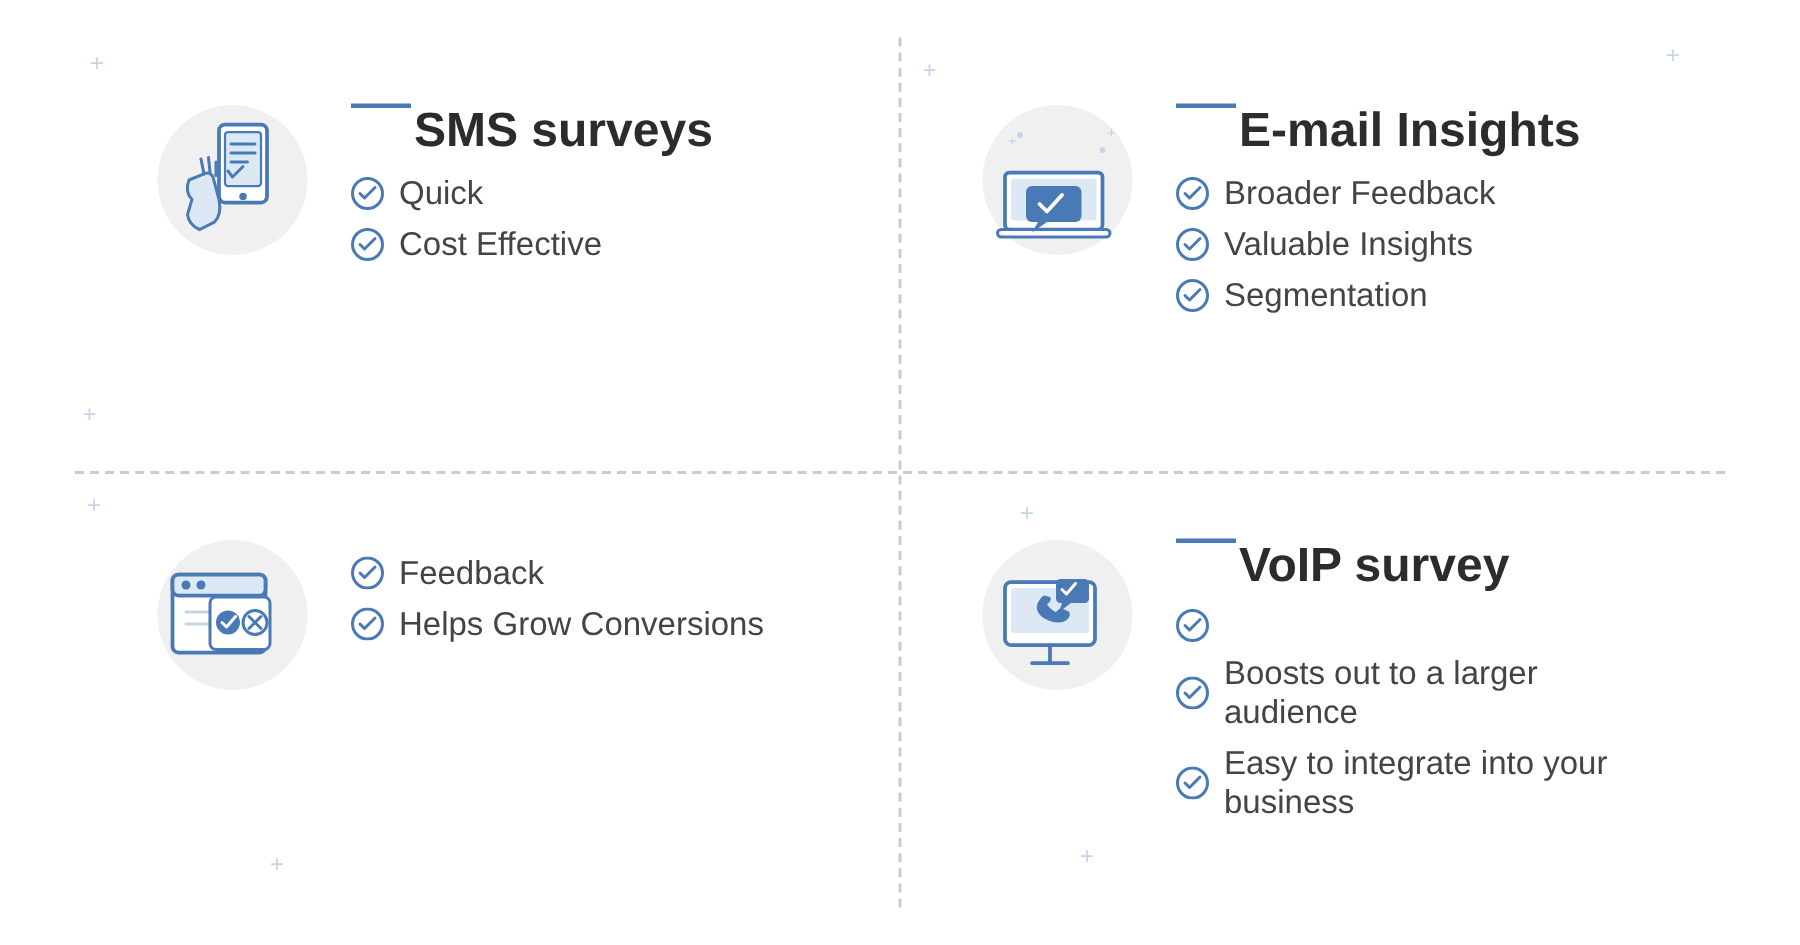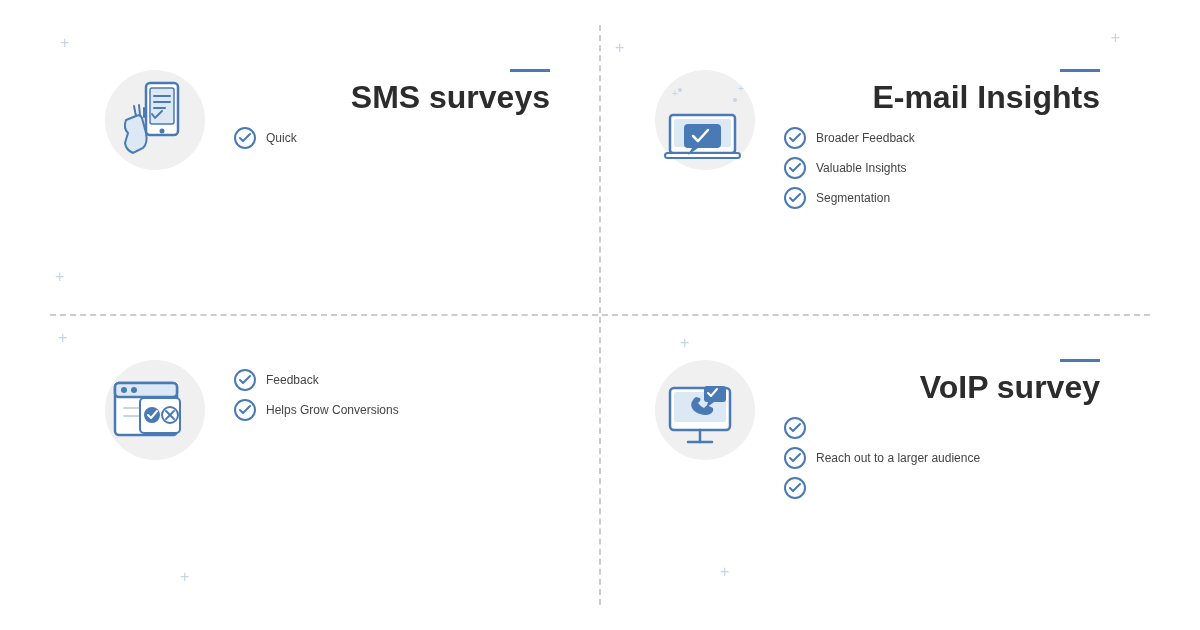--- a/index.html
+++ b/index.html
@@ -91,24 +91,23 @@
       line-height: 1;
     }
 
     .content {
       flex: 1;
       padding-top: 4px;
     }
 
     .card-title-bar {
       display: flex;
-      flex-direction: column;
+      flex-direction: row;
       gap: 2px;
       margin-bottom: 12px;
-      align-items: flex-end;
     }
 
     .title-line {
       width: 40px;
       height: 3px;
       background: #4a7ab5;
       margin-bottom: 6px;
     }
 
     .card-title {
@@ -123,21 +122,21 @@
       display: flex;
       flex-direction: column;
       gap: 8px;
       margin-top: 10px;
     }
 
     .feature-item {
       display: flex;
       align-items: center;
       gap: 10px;
-      font-size: 12px;
+      font-size: 22px;
       color: #444;
     }
 
     .check-icon {
       flex-shrink: 0;
       width: 22px;
       height: 22px;
     }
 
     
@@ -187,20 +186,27 @@
         <div class="card-title">SMS surveys</div>
       </div>
       <ul class="feature-list">
         <li class="feature-item">
           <svg class="check-icon" viewBox="0 0 22 22" fill="none" xmlns="http://www.w3.org/2000/svg">
             <circle cx="11" cy="11" r="10" stroke="#4a7ab5" stroke-width="2"></circle>
             <polyline points="6,11 9,14 16,7" stroke="#4a7ab5" stroke-width="2" fill="none" stroke-linecap="round" stroke-linejoin="round"></polyline>
           </svg>
           <span>Quick</span>
         </li>
+        <li class="feature-item">
+          <svg class="check-icon" viewBox="0 0 22 22" fill="none">
+            <circle cx="11" cy="11" r="10" stroke="#4a7ab5" stroke-width="2"></circle>
+            <polyline points="6,11 9,14 16,7" stroke="#4a7ab5" stroke-width="2" fill="none" stroke-linecap="round" stroke-linejoin="round"></polyline>
+          </svg>
+          <span>Cost Effective</span>
+        </li>
       </ul>
     </div>
   </div>
 
   <div class="card card-2">
     <span class="plus plus-1">+</span>
     <span class="plus plus-2">+</span>
     <div class="icon-area">
       <div class="icon-bg"></div>
       <svg width="90" height="80" viewBox="0 0 90 80" fill="none" xmlns="http://www.w3.org/2000/svg">
@@ -326,25 +332,26 @@
           <svg class="check-icon" viewBox="0 0 22 22" fill="none">
             <circle cx="11" cy="11" r="10" stroke="#4a7ab5" stroke-width="2"></circle>
             <polyline points="6,11 9,14 16,7" stroke="#4a7ab5" stroke-width="2" fill="none" stroke-linecap="round" stroke-linejoin="round"></polyline>
           </svg>
         </li>
         <li class="feature-item">
           <svg class="check-icon" viewBox="0 0 22 22" fill="none">
             <circle cx="11" cy="11" r="10" stroke="#4a7ab5" stroke-width="2"></circle>
             <polyline points="6,11 9,14 16,7" stroke="#4a7ab5" stroke-width="2" fill="none" stroke-linecap="round" stroke-linejoin="round"></polyline>
           </svg>
-          <span>Reach out to a larger audience</span>
-        </li>
-        <li class="feature-item">
-          <svg class="check-icon" viewBox="0 0 22 22" fill="none">
-            <circle cx="11" cy="11" r="10" stroke="#4a7ab5" stroke-width="2"></circle>
-            <polyline points="6,11 9,14 16,7" stroke="#4a7ab5" stroke-width="2" fill="none" stroke-linecap="round" stroke-linejoin="round"></polyline>
-          </svg>
+          <span>Boosts out to a larger audience</span>
+        </li>
+        <li class="feature-item">
+          <svg class="check-icon" viewBox="0 0 22 22" fill="none">
+            <circle cx="11" cy="11" r="10" stroke="#4a7ab5" stroke-width="2"></circle>
+            <polyline points="6,11 9,14 16,7" stroke="#4a7ab5" stroke-width="2" fill="none" stroke-linecap="round" stroke-linejoin="round"></polyline>
+          </svg>
+          <span>Easy to integrate into your business</span>
         </li>
       </ul>
     </div>
   </div>
 
 </div>
 
 </body></html>

